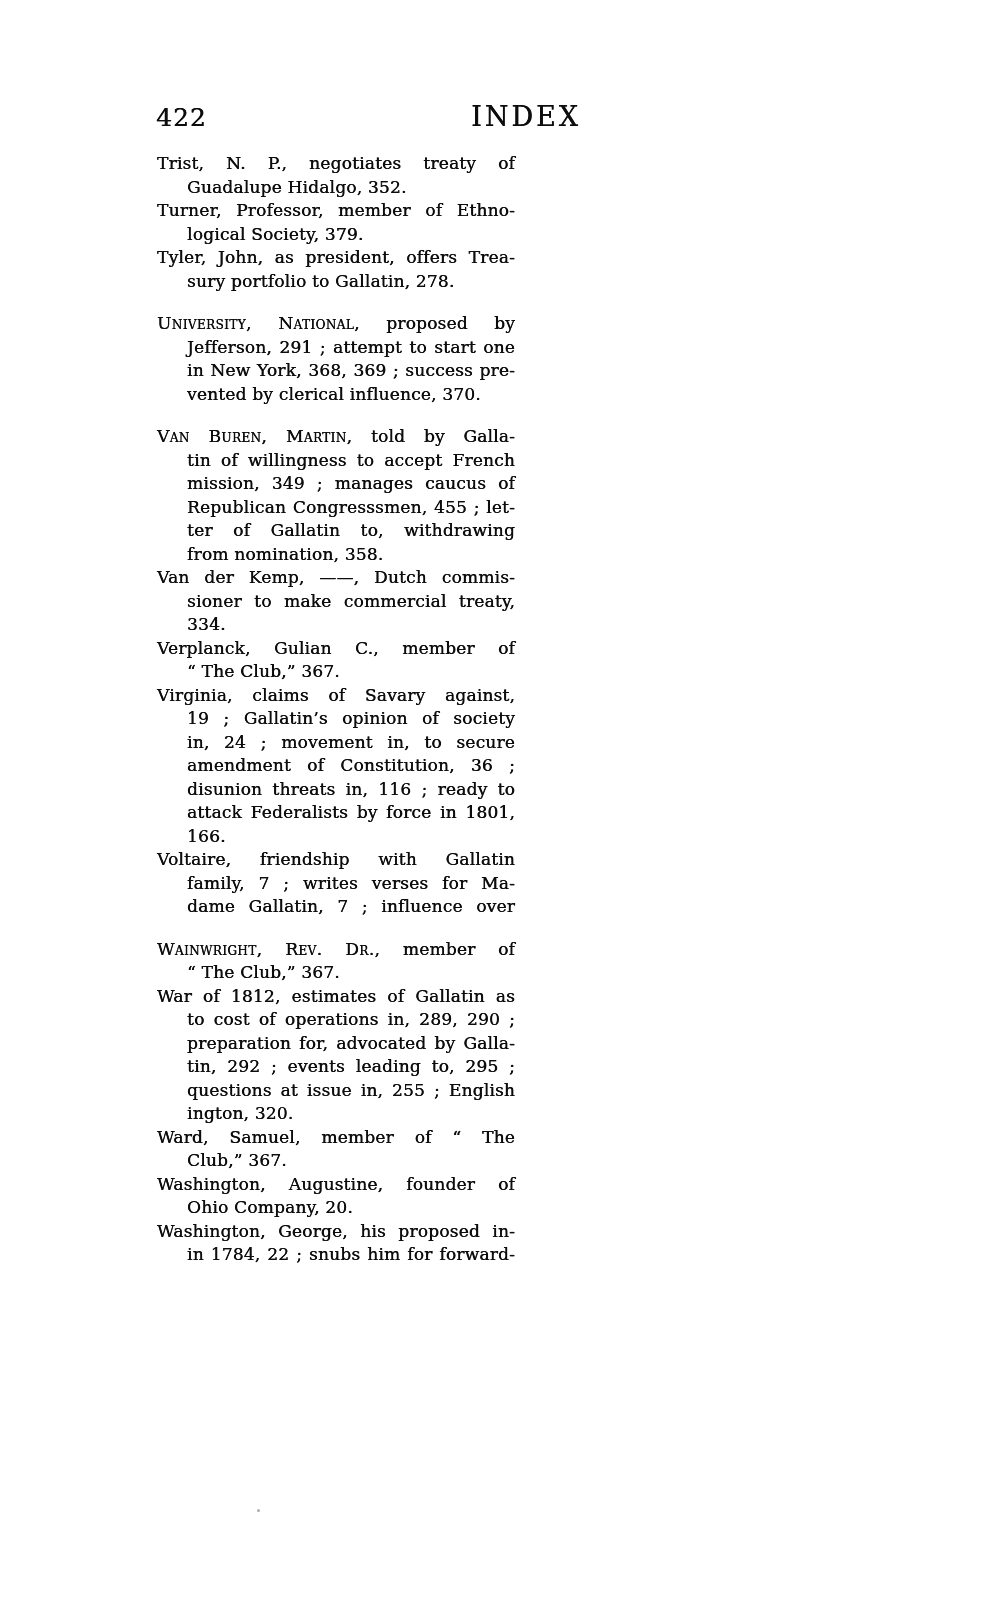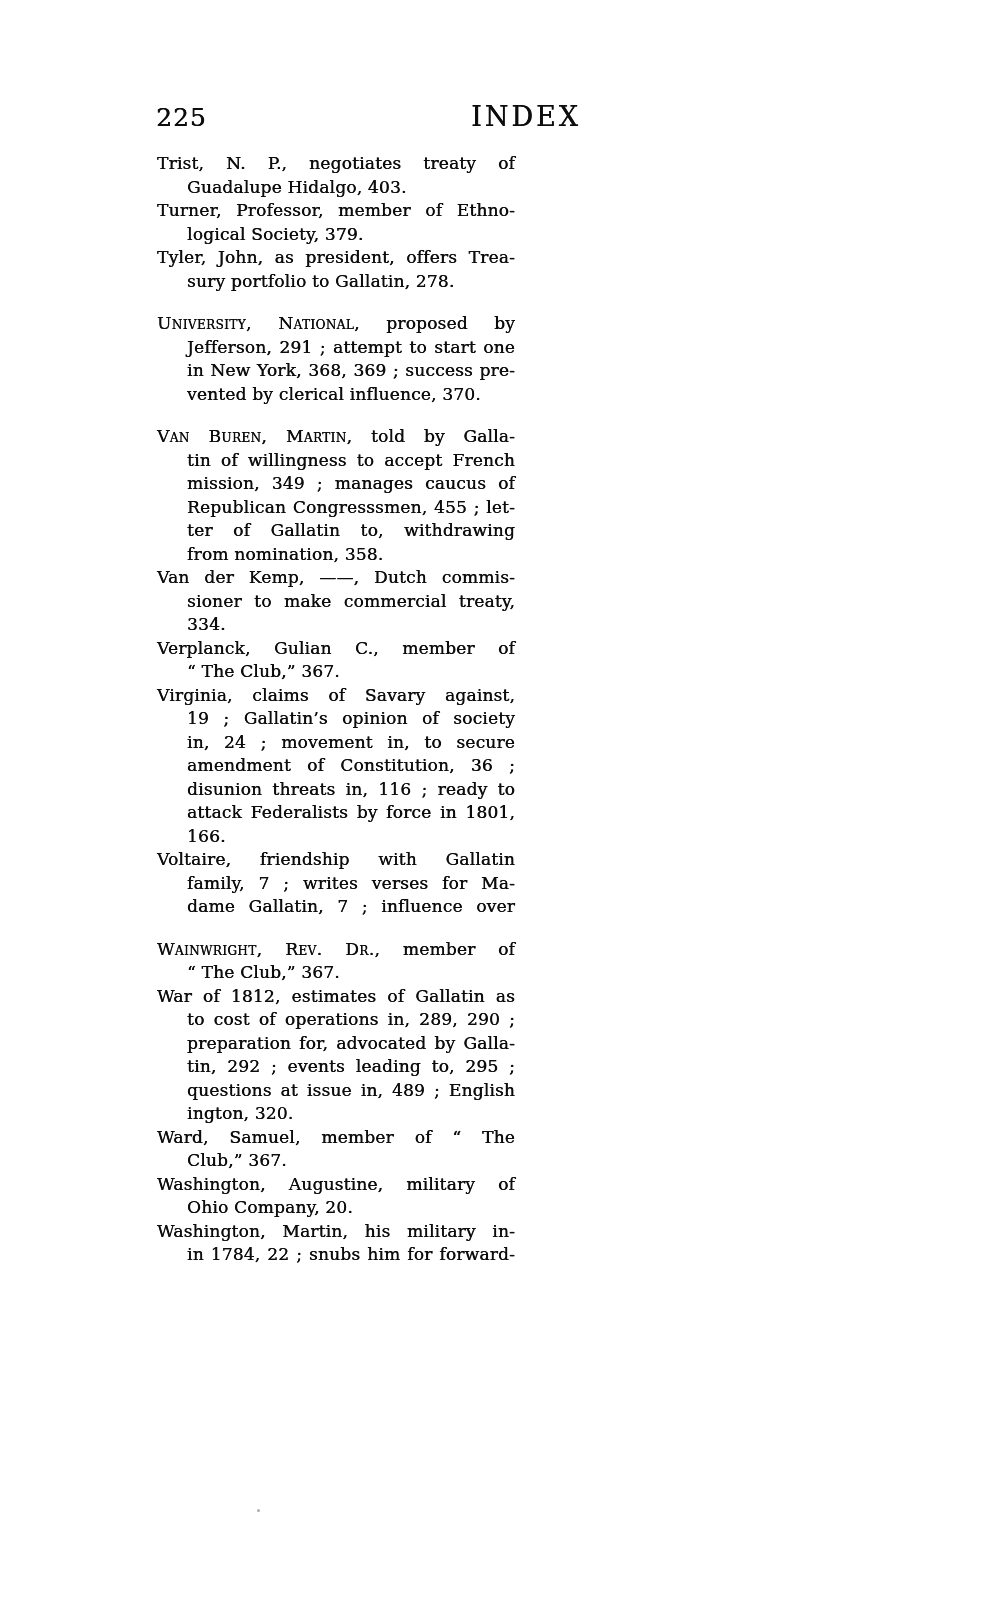--- a/index.html
+++ b/index.html
@@ -57,28 +57,28 @@
     height: 3px;
     border-radius: 50%;
     background: #8a8a8a;
     opacity: 0.7;
   }
 </style>
 </head>
 <body>
 
 <div class="page">
-  <div class="hdr-num">225</div>
+  <div class="hdr-num">422</div>
   <div class="hdr-title">INDEX</div>
 
   <div class="index-body" id="index-body">
       <div class="section">
         <div class="entry">
           <div class="ln">Trist, N. P., negotiates treaty of</div>
-          <div class="ln cont last">Guadalupe Hidalgo, 403.</div>
+          <div class="ln cont last">Guadalupe Hidalgo, 352.</div>
         </div>
         <div class="entry">
           <div class="ln">Turner, Professor, member of Ethno-</div>
           <div class="ln cont last">logical Society, 379.</div>
         </div>
         <div class="entry">
           <div class="ln">Tyler, John, as president, offers Trea-</div>
           <div class="ln cont last">sury portfolio to Gallatin, 278.</div>
         </div>
       </div>
@@ -126,32 +126,32 @@
       <div class="section">
         <div class="entry">
           <div class="ln"><span class="sc">Wainwright, Rev. Dr.,</span> member of</div>
           <div class="ln cont last">“ The Club,” 367.</div>
         </div>
         <div class="entry">
           <div class="ln">War of 1812, estimates of Gallatin as</div>
           <div class="ln cont">to cost of operations in, 289, 290 ;</div>
           <div class="ln cont">preparation for, advocated by Galla-</div>
           <div class="ln cont">tin, 292 ; events leading to, 295 ;</div>
-          <div class="ln cont">questions at issue in, 489 ; English</div>
+          <div class="ln cont">questions at issue in, 255 ; English</div>
           <div class="ln cont last">ington, 320.</div>
         </div>
         <div class="entry">
           <div class="ln">Ward, Samuel, member of “ The</div>
           <div class="ln cont last">Club,” 367.</div>
         </div>
         <div class="entry">
-          <div class="ln">Washington, Augustine, military of</div>
+          <div class="ln">Washington, Augustine, founder of</div>
           <div class="ln cont last">Ohio Company, 20.</div>
         </div>
         <div class="entry">
-          <div class="ln">Washington, Martin, his military in-</div>
+          <div class="ln">Washington, George, his proposed in-</div>
           <div class="ln cont">in 1784, 22 ; snubs him for forward-</div>
         </div>
       </div>
     </div>
 
   <div class="speck"></div>
 </div>
 
 </body></html>

